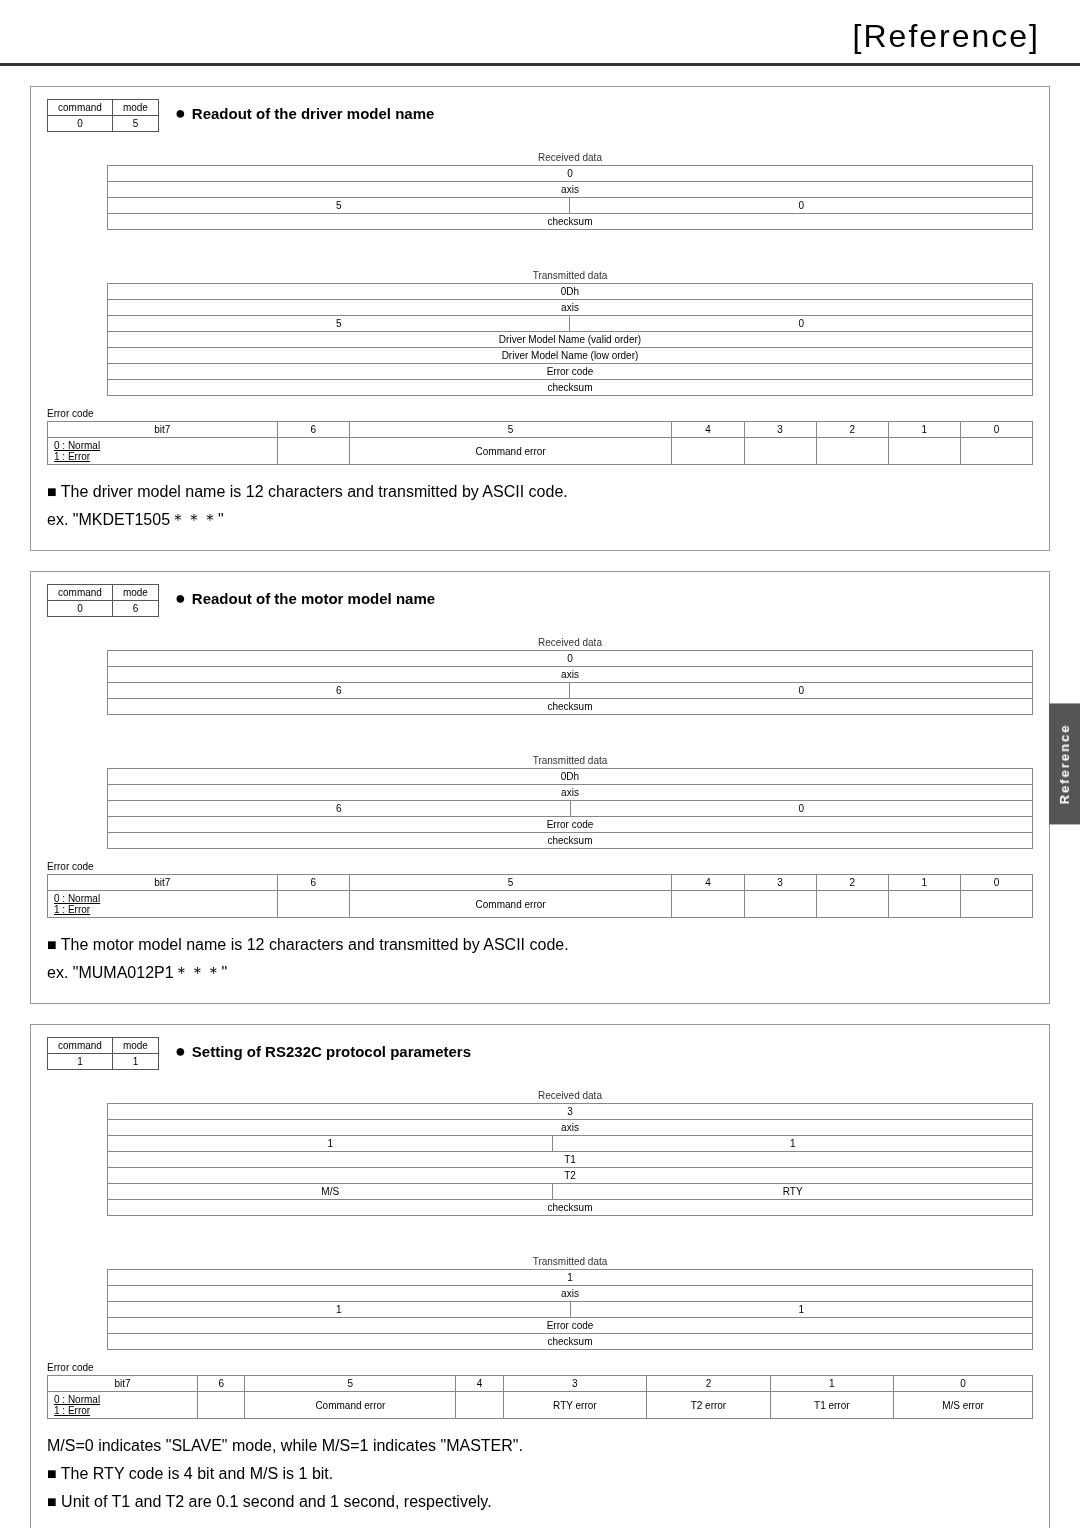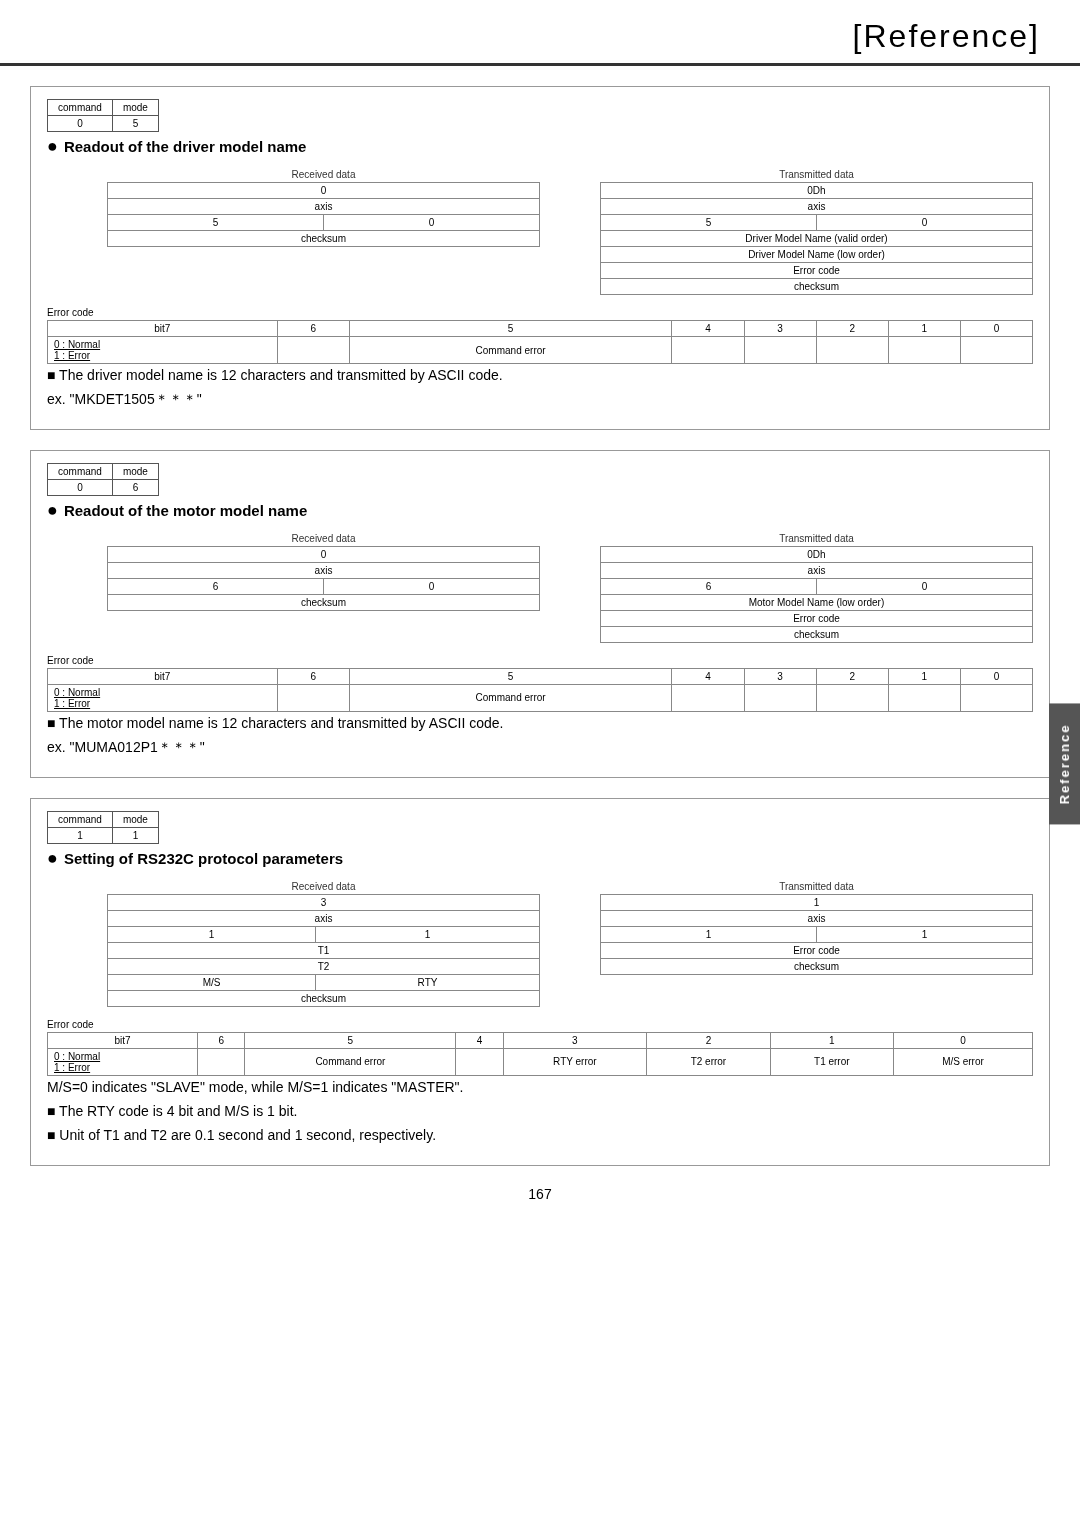--- a/index.html
+++ b/index.html
@@ -32,21 +32,20 @@
       padding: 12px 16px 16px 16px;
       position: relative;
     }
 
     
     .cmd-header {
       display: flex;
       align-items: flex-start;
       gap: 0;
       margin-bottom: 10px;
-      flex-direction: column;
     }
     .cmd-table {
       border-collapse: collapse;
       font-size: 10px;
       margin-right: 16px;
     }
     .cmd-table th, .cmd-table td {
       border: 1px solid #555;
       padding: 2px 10px;
       text-align: center;
@@ -60,22 +59,23 @@
       align-items: center;
       gap: 6px;
       padding-top: 4px;
     }
     .bullet { font-size: 18px; }
 
     
     .data-area {
       display: flex;
       gap: 20px;
-      margin-top: 12px;
+      margin-top: 20px;
       margin-left: 60px;
+      flex-direction: column;
     }
     .data-block {
       flex: 1;
     }
     .data-label {
       text-align: center;
       font-size: 10px;
       color: #333;
       margin-bottom: 2px;
     }
@@ -105,22 +105,22 @@
     }
     .error-tbl td, .error-tbl th {
       border: 1px solid #888;
       padding: 2px 6px;
       text-align: center;
     }
     .error-tbl .text-left { text-align: left; text-decoration: underline; }
 
     
     .notes {
-      margin-top: 0;
-      font-size: 14px;
+      margin-top: 14px;
+      font-size: 16px;
       line-height: 1.6;
     }
     .notes p { margin-bottom: 2px; }
 
     
     .right-tab {
       position: fixed;
       right: 0;
       top: 50%;
       transform: translateY(-50%);
@@ -320,23 +320,20 @@
               <td colspan="2">0Dh</td>
             </tr>
         <tr>
               <td colspan="2">axis</td>
             </tr>
         <tr>
           <td>6</td>
           <td>0</td>
         </tr>
         <tr>
-              <td colspan="2" class="dashed-border-top">Motor Model Name (low order)</td>
-            </tr>
-        <tr>
               <td colspan="2">Error code</td>
             </tr>
         <tr>
               <td colspan="2">checksum</td>
             </tr>
       </tbody>
         </table>
     </div>
   </div>
 

